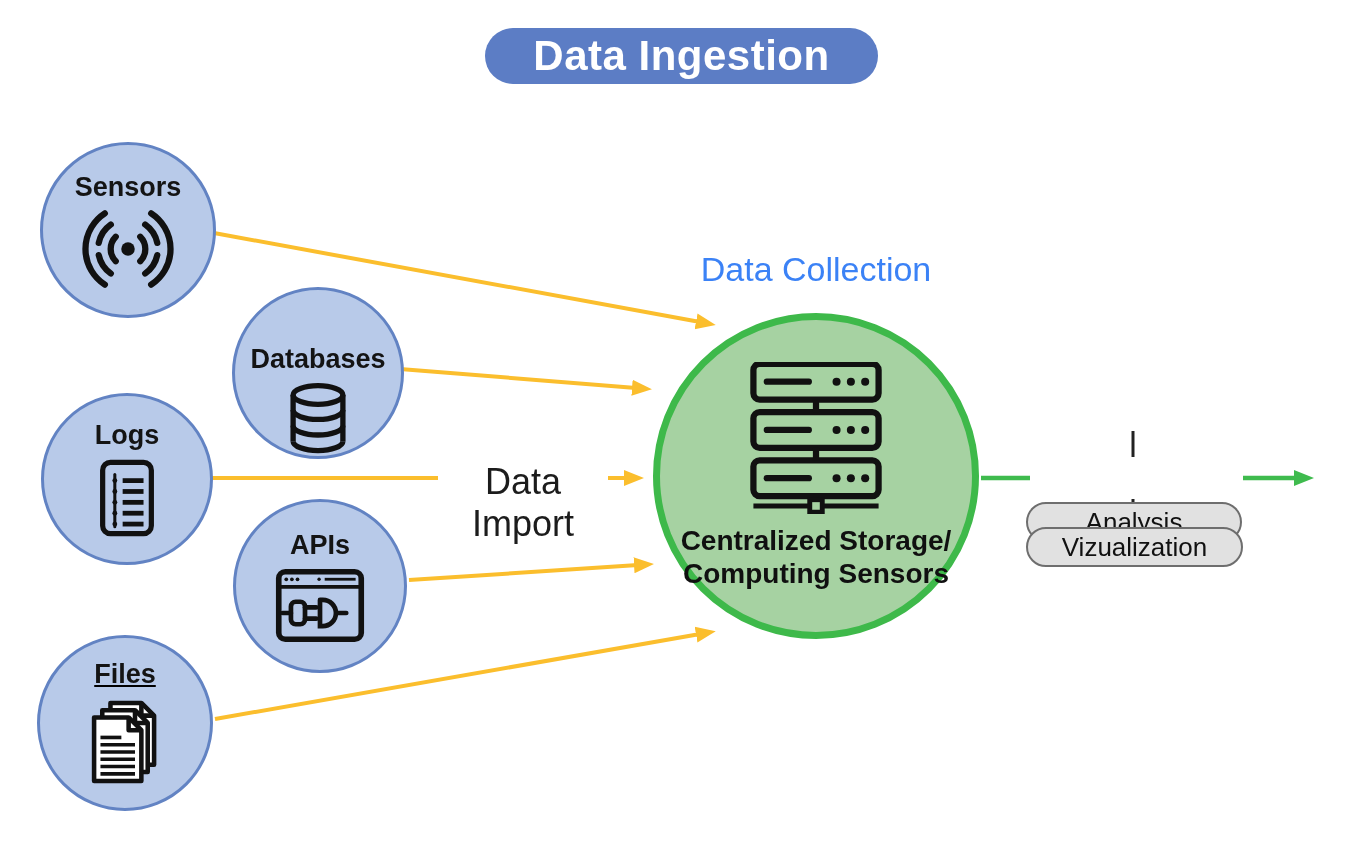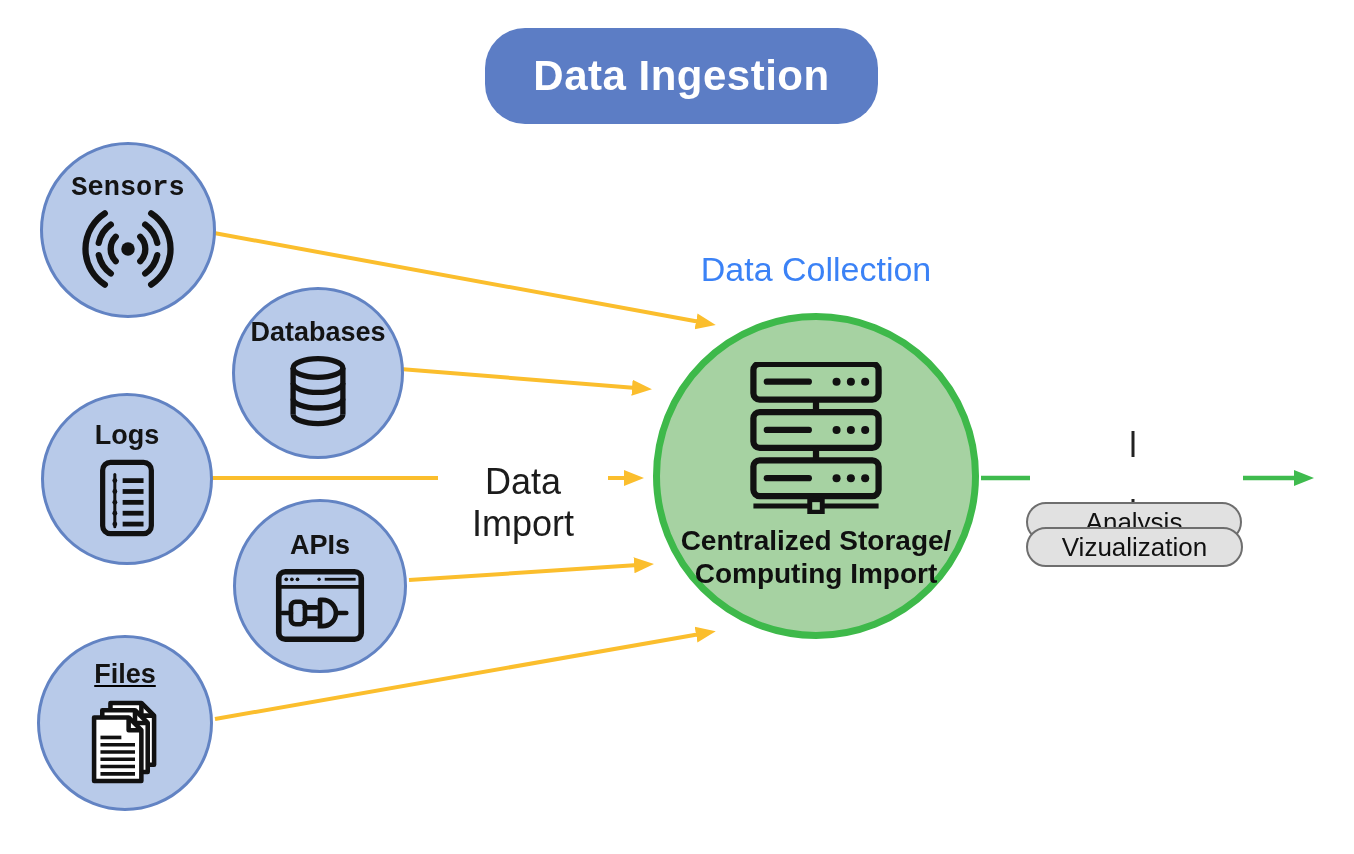--- a/index.html
+++ b/index.html
@@ -3,34 +3,34 @@
 <meta charset="utf-8">
 <style>
   html,body{margin:0;padding:0;background:#fff;}
   .canvas{
     position:relative;width:1354px;height:854px;background:#ffffff;
     font-family:"Liberation Sans", sans-serif;overflow:hidden;
   }
   .edge-layer{position:absolute;left:0;top:0;z-index:0;}
 
   .title-pill{
-    position:absolute;left:485px;top:28px;width:393px;height:96px;
+    position:absolute;left:485px;top:28px;width:393px;height:56px;
     background:#5C7DC5;border-radius:40px;z-index:2;
     display:flex;align-items:center;justify-content:center;
     color:#ffffff;font-size:42px;font-weight:bold;letter-spacing:.5px;
   }
 
   .src{
     position:absolute;background:#B8CAE9;border:3px solid #6283C3;border-radius:50%;
     box-sizing:border-box;display:flex;flex-direction:column;align-items:center;
     justify-content:center;z-index:2;
   }
   .src .lbl{font-weight:bold;font-size:27px;color:#141414;margin-bottom:7px;}
-  #src-sensors  {left:40px; top:142px;width:176px;height:176px;font-family:Liberation Mono, monospace;}
-  #src-databases{left:232px;top:287px;width:172px;height:172px;}
+  #src-sensors  {left:40px; top:142px;width:176px;height:176px;}
+  #src-databases{left:232px;top:287px;width:172px;height:172px;justify-content:flex-end;}
   #src-logs     {left:41px; top:393px;width:172px;height:172px;}
   #src-apis     {left:233px;top:499px;width:174px;height:174px;}
   #src-files    {left:37px; top:635px;width:176px;height:176px;text-decoration:underline;}
 
   .collection-heading{
     position:absolute;left:666px;top:250px;width:300px;text-align:center;
     font-size:34px;color:#3b82f6;z-index:2;
   }
   .hub{
     position:absolute;left:653px;top:313px;width:326px;height:326px;border-radius:50%;
@@ -217,21 +217,21 @@
       </g>
       <g stroke="#111" stroke-width="5.5" fill="none">
         <path d="M100 150 L100 154"></path>
         <rect x="93" y="154" width="14" height="14"></rect>
         <path d="M30 161 L93 161"></path>
         <path d="M107 161 L170 161"></path>
       </g>
     </svg>
     <div class="hub-title">
       <span>Centralized Storage/</span><br>
-      <span>Computing Import</span>
+      <span>Computing Sensors</span>
     </div>
   </div>
 
   <div class="import-label">Data Import</div>
 
   <div class="pill" id="pill-analysis">
     <span>Analysis</span>
   </div>
   <div class="pill" id="pill-viz">
     <span>Vizualization</span>

